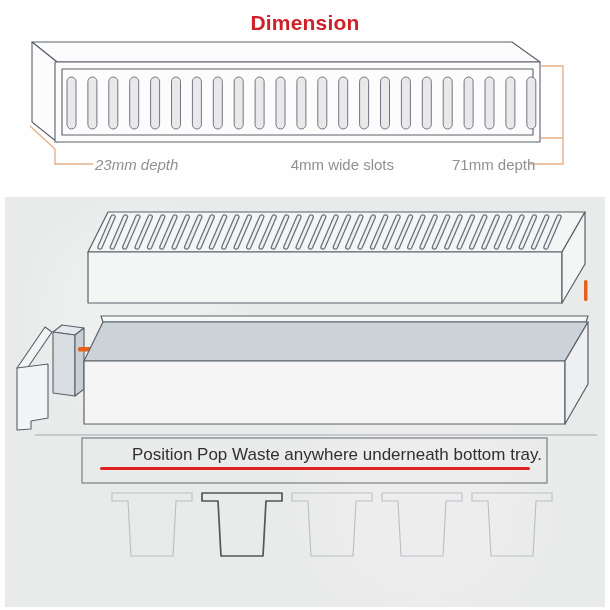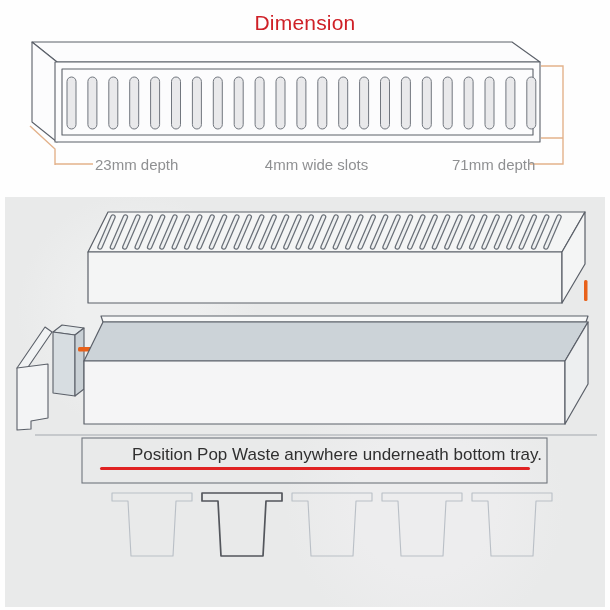--- a/index.html
+++ b/index.html
@@ -5,27 +5,27 @@
   html,body{margin:0;padding:0;}
   body{
     width:610px;height:610px;position:relative;overflow:hidden;
     background:#fefefe;
     font-family:"Liberation Sans", sans-serif;
   }
   .abs{position:absolute;}
   
   #dim-title{
     left:0;top:11px;width:610px;text-align:center;
-    font-size:21px;font-weight:400;color:#cf2027;letter-spacing:.2px;
+    font-size:21px;font-weight:700;color:#cf2027;letter-spacing:.2px;
   }
   .dim-label{
     font-size:15px;color:#8f9092;line-height:17px;white-space:nowrap;
   }
-  #depth-label{left:95px;top:156px;}
-  #slot-label{left:239px;top:156px;width:155px;text-align:center;}
+  #depth-label{left:95px;top:156px;font-style:italic;}
+  #slot-label{left:239px;top:156px;width:155px;text-align:right;}
   #width-label{left:452px;top:156px;}
   
   #assembly-panel{
     left:5px;top:197px;width:600px;height:410px;
     background-color:#e9eaea;
     background-image:
       radial-gradient(circle at 22% 28%, #eeefef 0 60px, rgba(238,239,239,0) 120px),
       radial-gradient(circle at 70% 75%, #ededee 0 70px, rgba(237,237,238,0) 140px);
   }
   #note-text{

